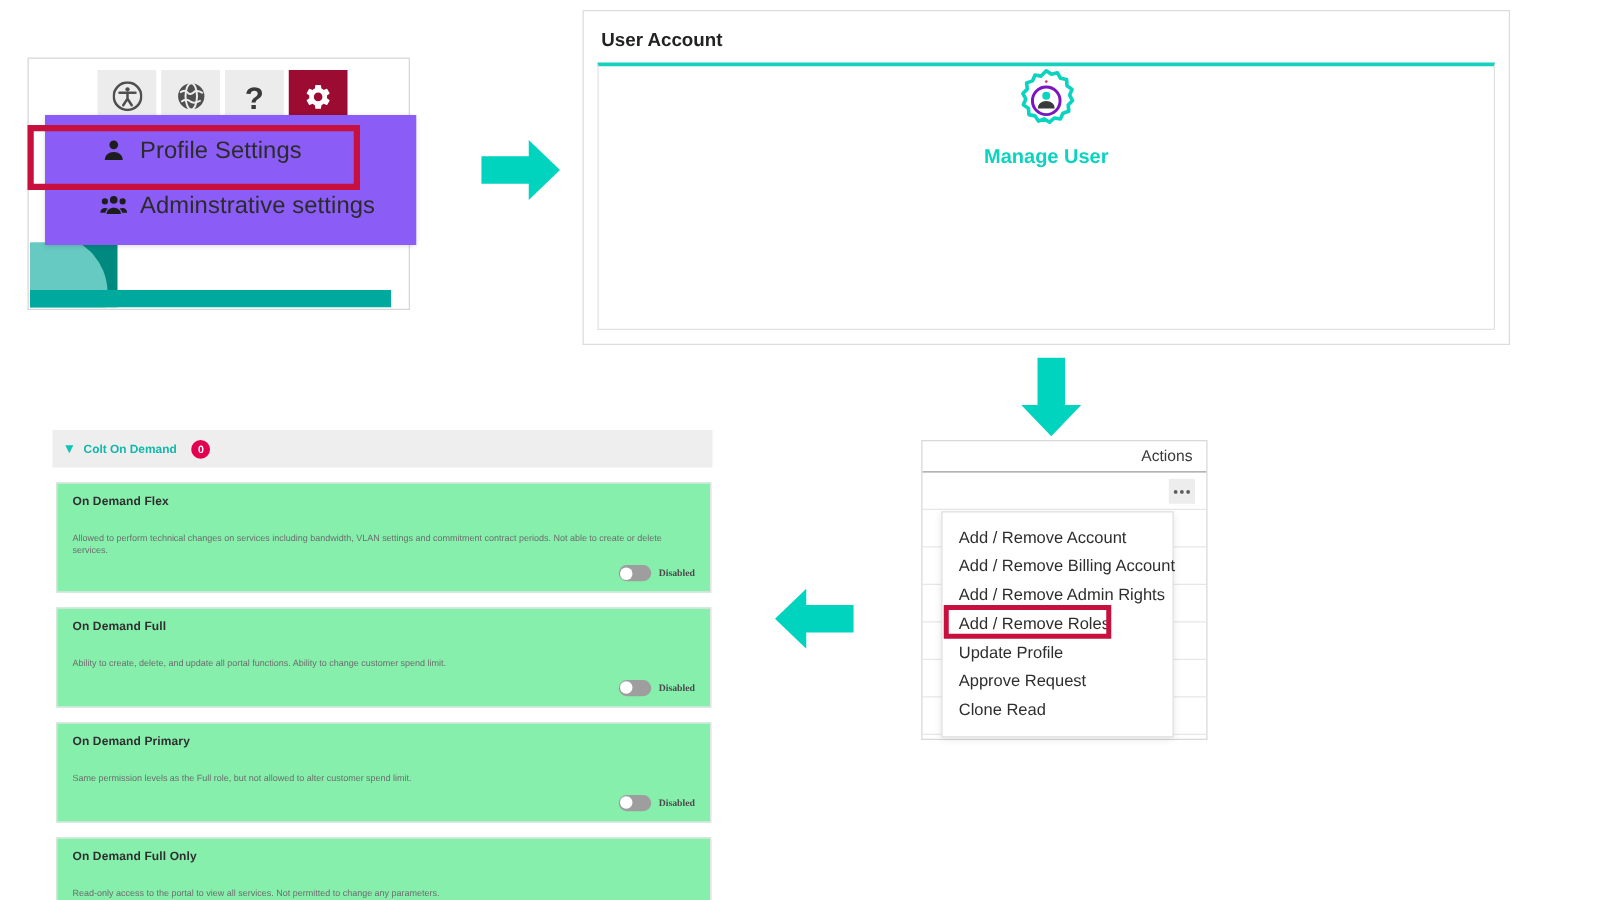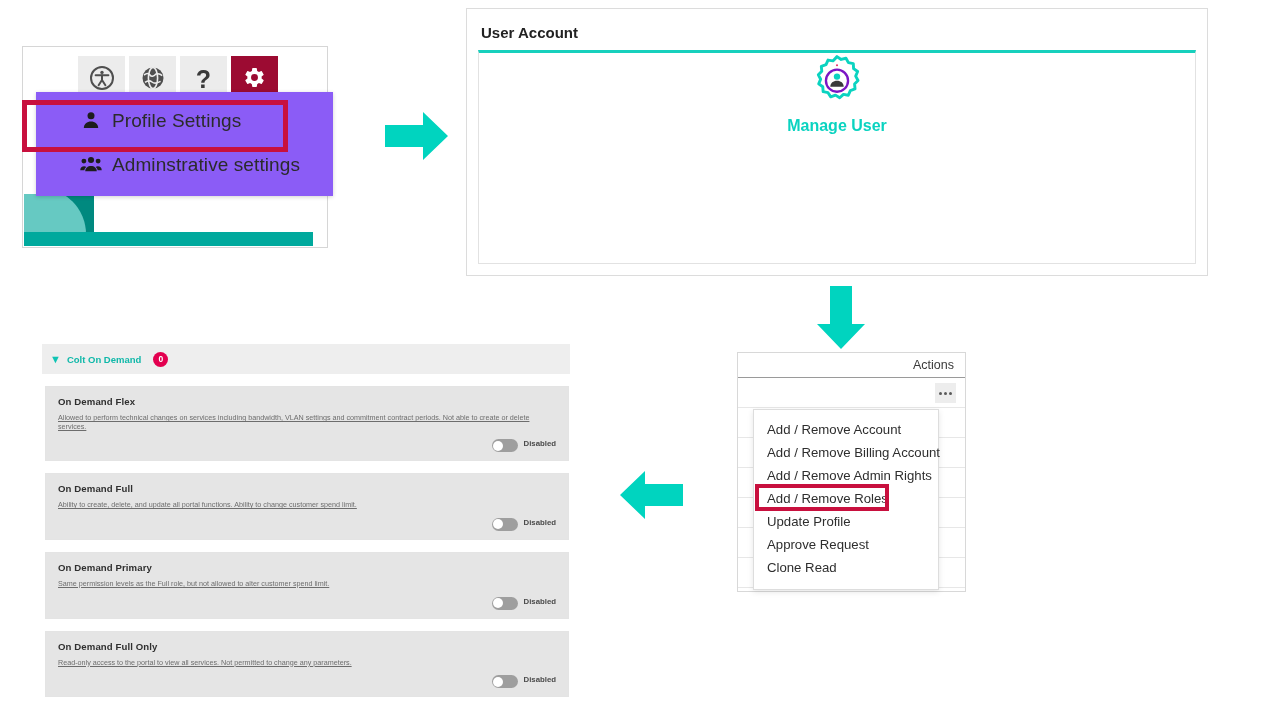--- a/index.html
+++ b/index.html
@@ -262,43 +262,44 @@
     display: flex;
     align-items: center;
     justify-content: center;
     margin-left: 6px;
   }
   .role-card {
     width: 524px;
     margin-top: 12px;
     margin-left: 3px;
     border: 1px solid #e4e4e4;
-    background: #e5e5e5;
+    background: #86efac;
     box-sizing: border-box;
     padding: 9px 12px 8px 12px;
     position: relative;
   }
   .role-title {
     font-size: 9.6px;
     color: #2f2f2f;
     font-weight: bold;
     letter-spacing: 0.1px;
   }
   .role-desc {
-    margin-top: 7px;
+    margin-top: 20px;
     font-size: 7.2px;
     color: #6d6d6d;
     line-height: 1.2;
-    text-decoration: underline;
   }
   .role-toggle-row {
     display: flex;
+    align-items: center;
     justify-content: flex-end;
     gap: 6px;
     margin-top: 8px;
+    font-family: Liberation Serif, serif;
   }
   .toggle {
     width: 26px; height: 13px;
     border-radius: 7px;
     background: #9e9e9e;
     position: relative;
     flex: none;
   }
   .toggle .knob {
     position: absolute;

